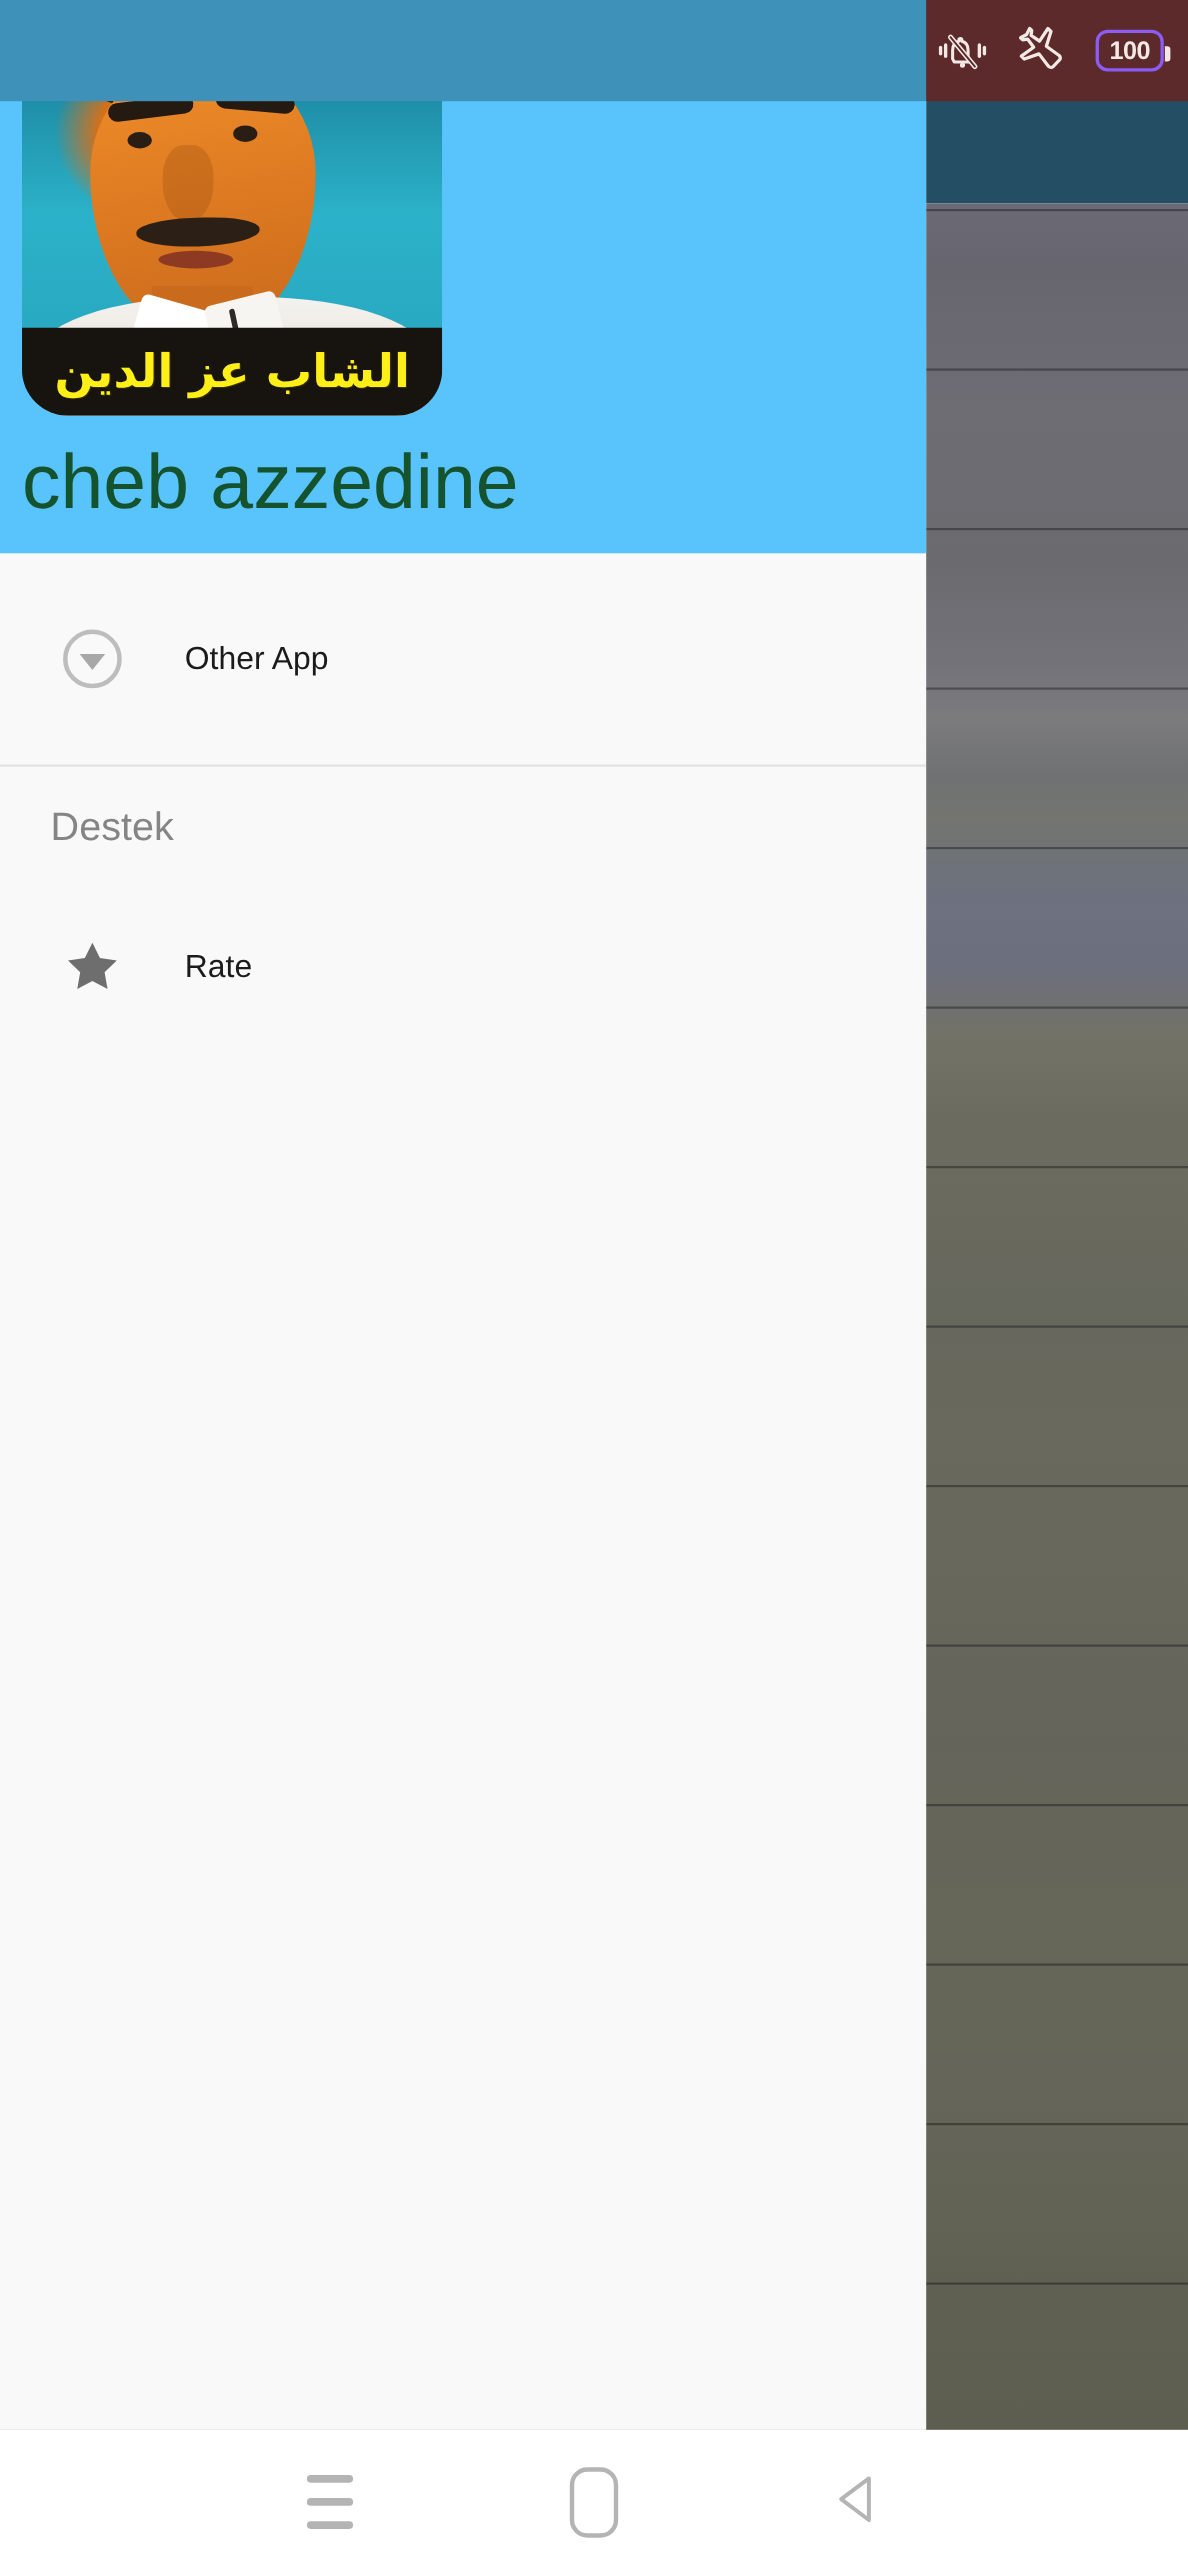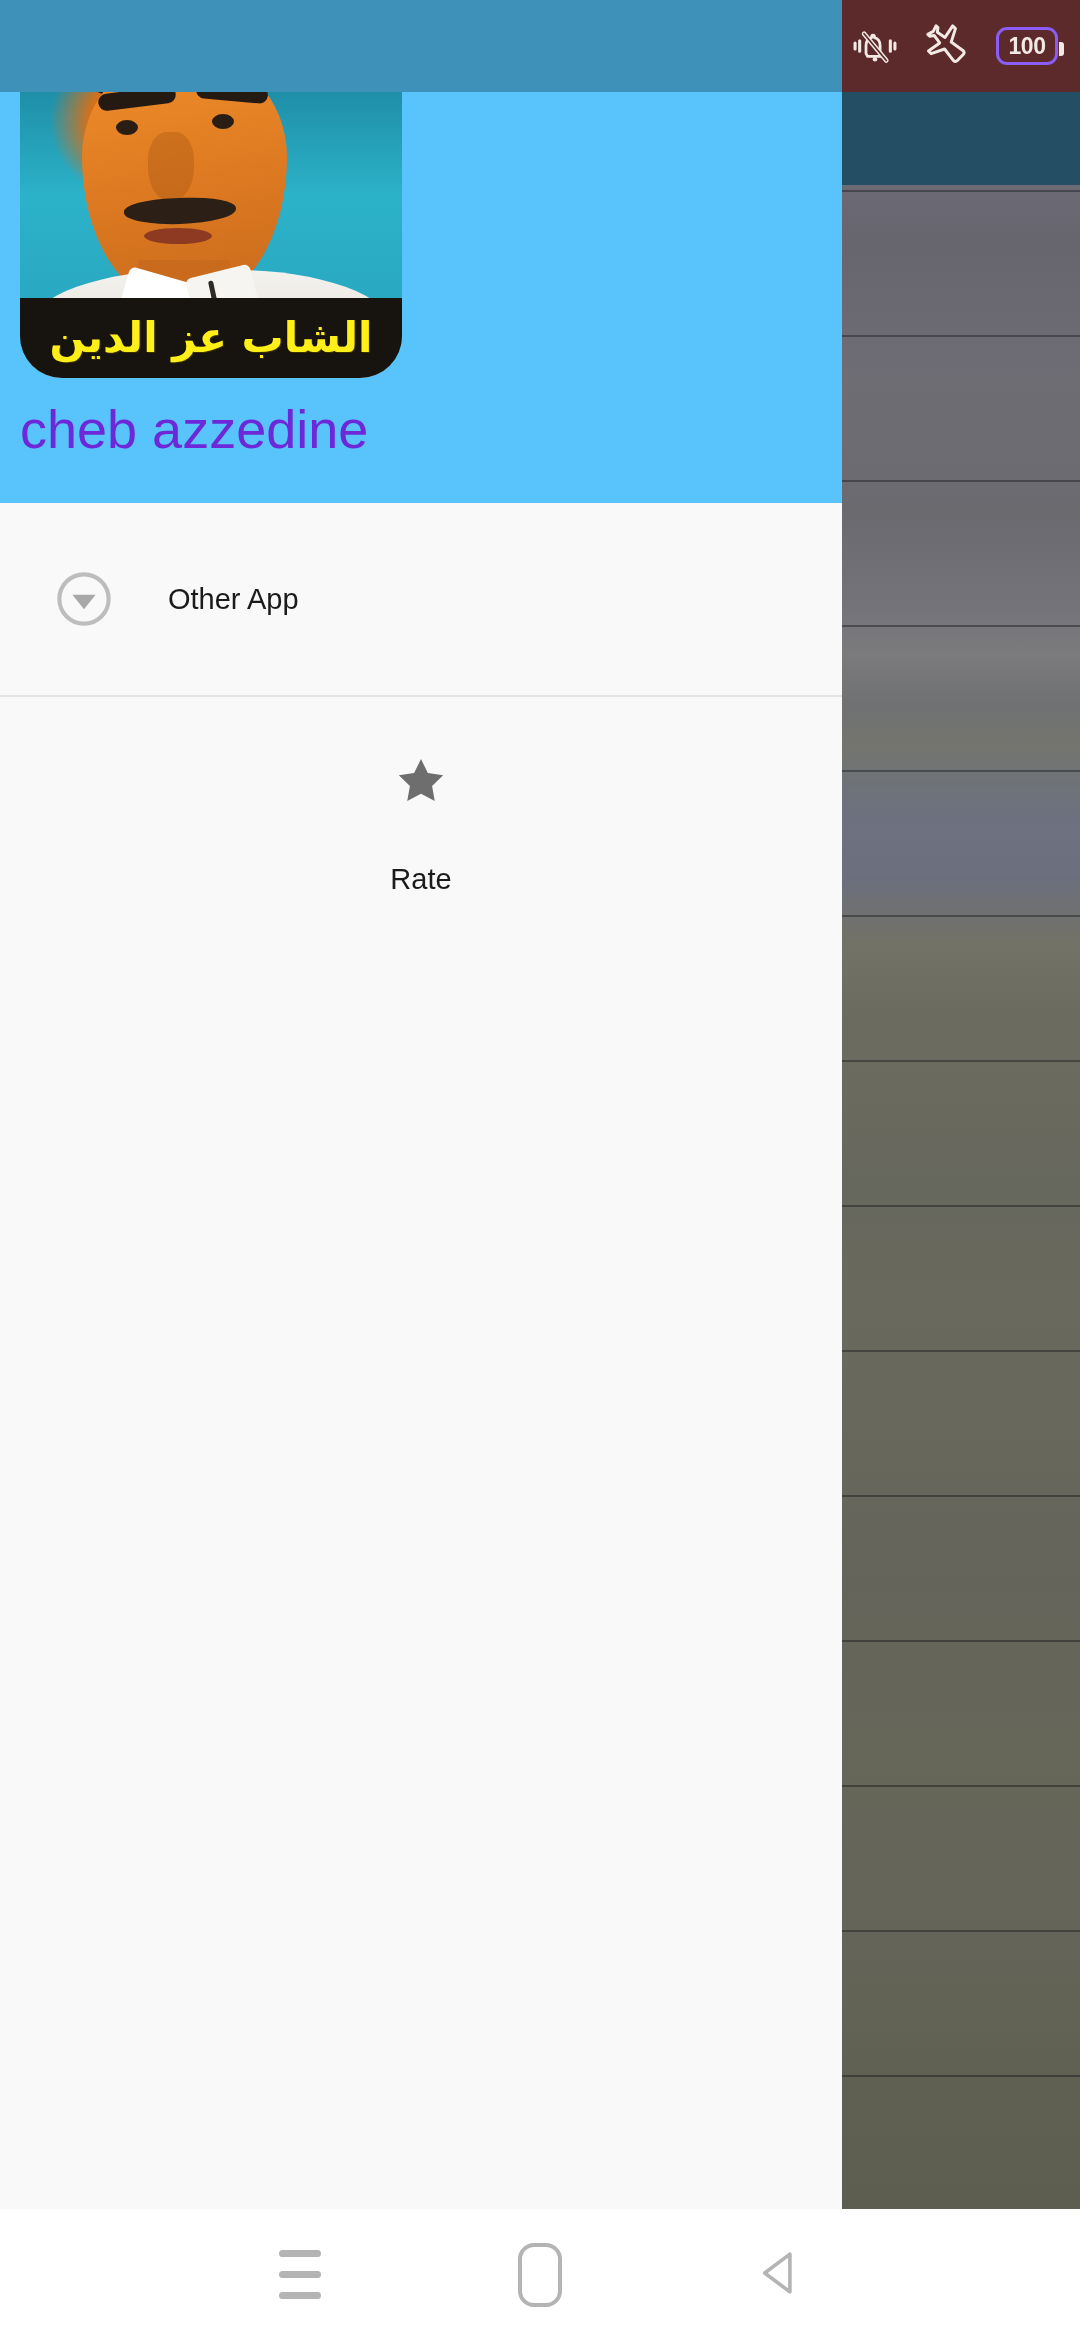--- a/index.html
+++ b/index.html
@@ -164,21 +164,21 @@
     border-radius:0 0 14px 14px;
   }
   #app-icon-banner-text {
     font-family:"DejaVu Sans", sans-serif;
     font-size:42px; font-weight:bold; color:#ffef18;
     line-height:1; direction:rtl; white-space:nowrap;
     text-shadow:1px 1px 0 #3a3000;
   }
   #drawer-title {
     position:absolute; left:20px; top:400px;
-    font-size:54px; color:#6d28d9; line-height:1.1;
+    font-size:70px; color:#14532d; line-height:1.1;
     white-space:nowrap;
   }
 
   
   #drawer-body { position:relative; width:842px; }
   .drawer-row {
     position:relative; width:842px; height:192px;
     display:flex; align-items:center;
   }
   .row-icon {
@@ -189,21 +189,21 @@
     font-size:29px; color:#1b1b1b; line-height:1;
   }
   .drawer-divider {
     width:842px; height:2px; background:#e3e3e3;
   }
   .section-title {
     position:relative; width:842px; height:110px;
     display:flex; align-items:center; padding-left:46px;
     font-size:36px; color:#858585;
   }
-  .row-compact { height:144px;flex-direction:column; }
+  .row-compact { height:144px; }
 
   
   #navbar {
     position:absolute; left:0; bottom:0; width:1080px; height:131px;
     background:#ffffff; z-index:50;
     display:flex; align-items:center; justify-content:center;
   }
   .nav-btn {
     width:240px; height:131px;
     display:flex; align-items:center; justify-content:center;
@@ -279,20 +279,21 @@
           <svg width="58" height="58" viewBox="0 0 24 24">
             <circle cx="12" cy="12" r="10.2" fill="none" stroke="#bdbdbd" stroke-width="1.7"></circle>
             <path d="M7.2 10.2 L16.8 10.2 L12 16.2 Z" fill="#a8a8a8"></path>
           </svg>
         </div>
         <span class="row-label">Other App</span>
       </div>
 
       <div class="drawer-divider"></div>
 
+      <div class="section-title">Destek</div>
 
       <div class="drawer-row row-compact">
         <div class="row-icon">
           <svg width="56" height="56" viewBox="0 0 24 24">
             <path d="M12 2.6 L14.95 8.55 L21.5 9.5 L16.75 14.1 L17.9 20.6 L12 17.5 L6.1 20.6 L7.25 14.1 L2.5 9.5 L9.05 8.55 Z" fill="#6e6e6e"></path>
           </svg>
         </div>
         <span class="row-label">Rate</span>
       </div>
 

